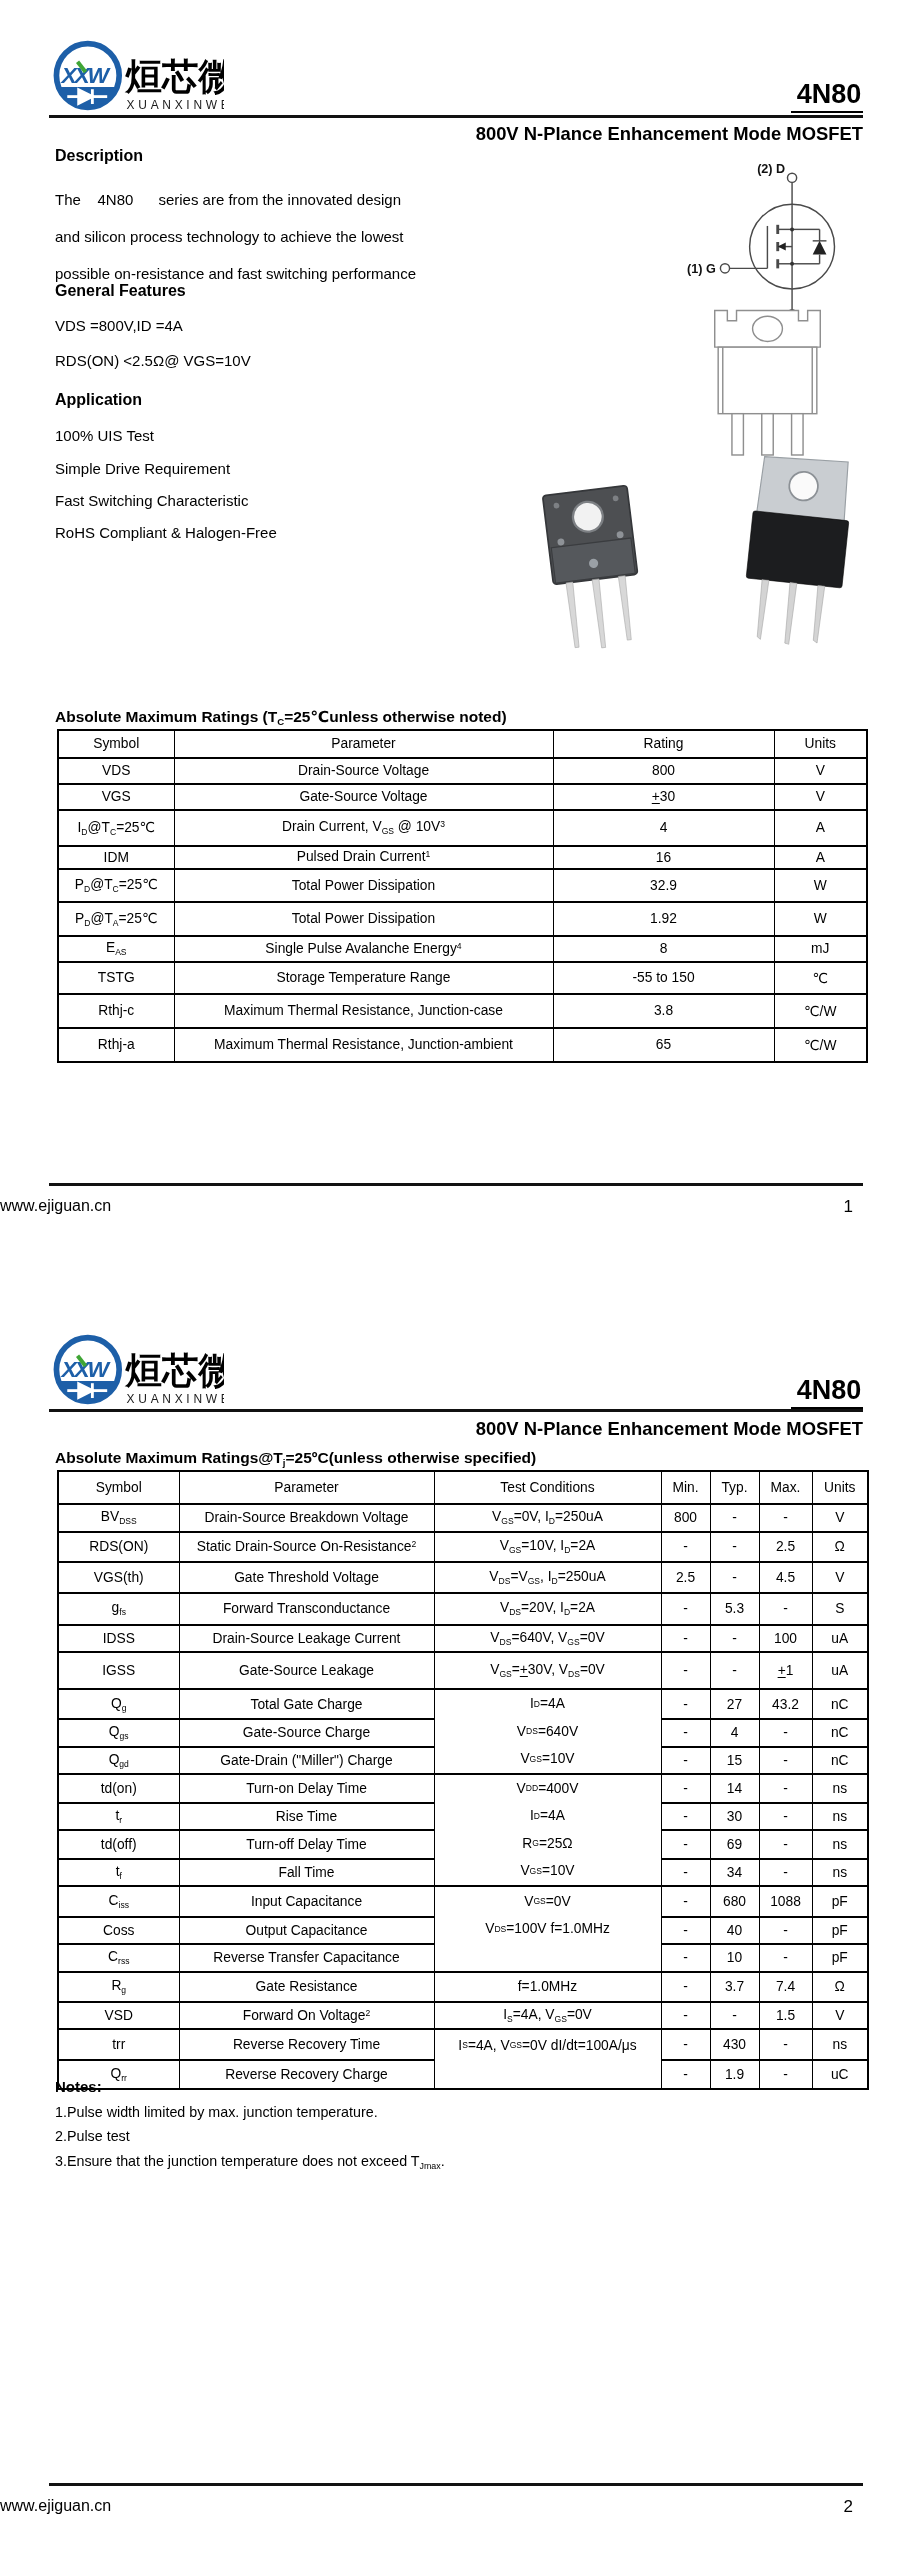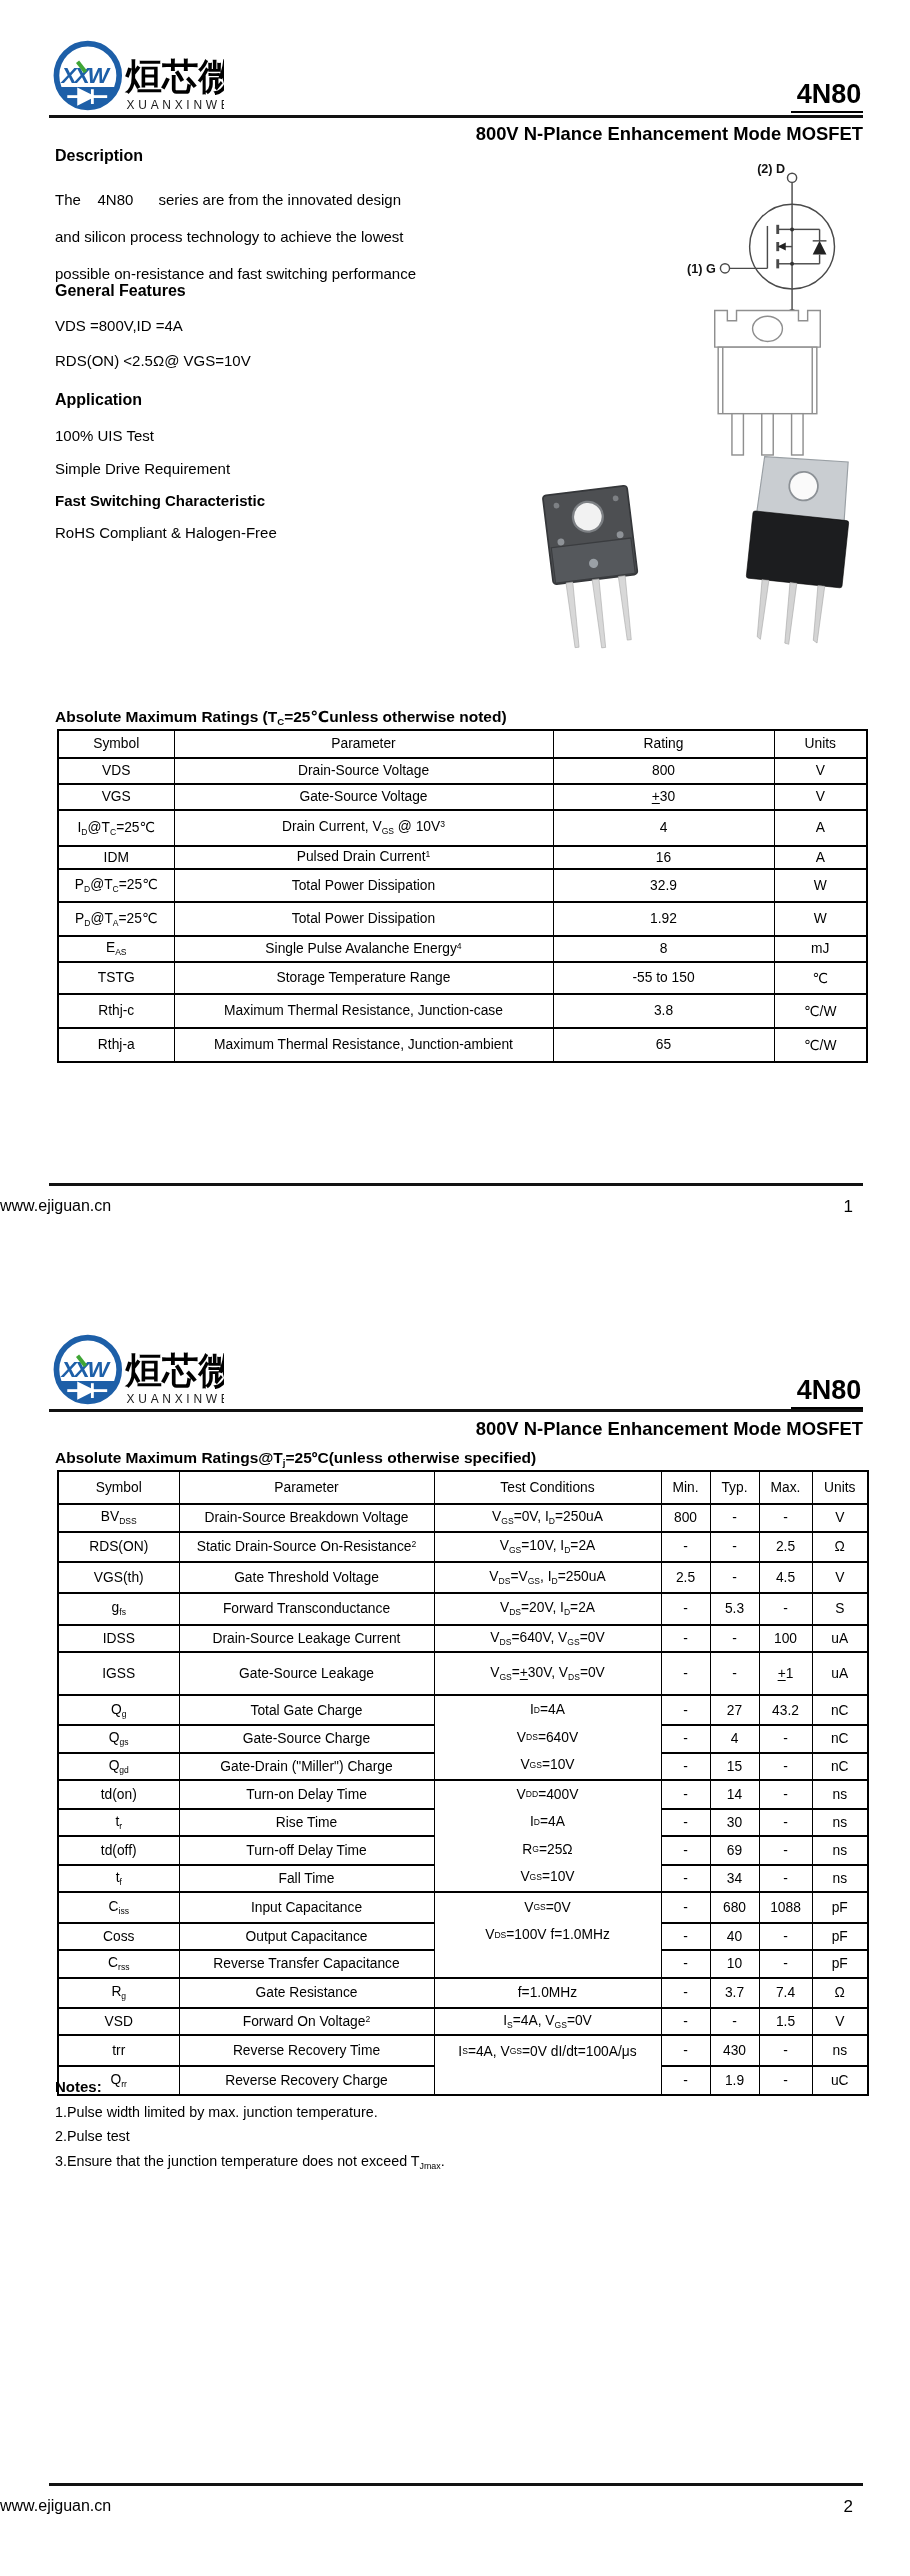--- a/index.html
+++ b/index.html
@@ -54,21 +54,21 @@
   <div class="h1 abs" style="left:55px;top:147px;">Description</div>
   <div class="para abs" style="left:55px;top:181px;width:425px;">The    4N80      series are from the innovated design<br>and silicon process technology to achieve the lowest<br>possible on-resistance and fast switching performance</div>
 
   <div class="h1 abs" style="left:55px;top:282px;">General Features</div>
   <div class="line abs" style="left:55px;top:317px;">VDS =800V,ID =4A</div>
   <div class="line abs" style="left:55px;top:352px;">RDS(ON) &lt;2.5Ω@ VGS=10V</div>
 
   <div class="h1 abs" style="left:55px;top:391px;">Application</div>
   <div class="line abs" style="left:55px;top:427px;">100% UIS Test</div>
   <div class="line abs" style="left:55px;top:460px;">Simple Drive Requirement</div>
-  <div class="line abs" style="left:55px;top:492px;font-weight:bold;">Fast Switching Characteristic</div>
+  <div class="line abs" style="left:55px;top:492px;">Fast Switching Characteristic</div>
   <div class="line abs" style="left:55px;top:524px;">RoHS Compliant &amp; Halogen-Free</div>
 
   <div class="abs" style="left:680px;top:156px;">
     <svg width="184" height="172" viewBox="0 0 320 300">
       <g stroke="#4a4a4a" stroke-width="2.5" fill="none">
         <circle cx="195" cy="158" r="74"></circle>
         <circle cx="195" cy="38" r="8"></circle>
         <line x1="195" y1="46" x2="195" y2="128"></line>
         <circle cx="78" cy="196" r="8"></circle>
         <line x1="86" y1="196" x2="152" y2="196"></line>
@@ -311,21 +311,21 @@
         </tr>
       <tr style="height:27.5px">
           <td>IDSS</td>
           <td>Drain-Source Leakage Current</td>
           <td>V<sub>DS</sub>=640V, V<sub>GS</sub>=0V</td>
           <td>-</td>
           <td>-</td>
           <td>100</td>
           <td>uA</td>
         </tr>
-      <tr style="height:43px">
+      <tr style="height:37px">
           <td>IGSS</td>
           <td>Gate-Source Leakage</td>
           <td>V<sub>GS</sub>=<u>+</u>30V, V<sub>DS</sub>=0V</td>
           <td>-</td>
           <td>-</td>
           <td><u>+</u>1</td>
           <td>uA</td>
         </tr>
       <tr style="height:30px">
           <td>Q<sub>g</sub></td>

